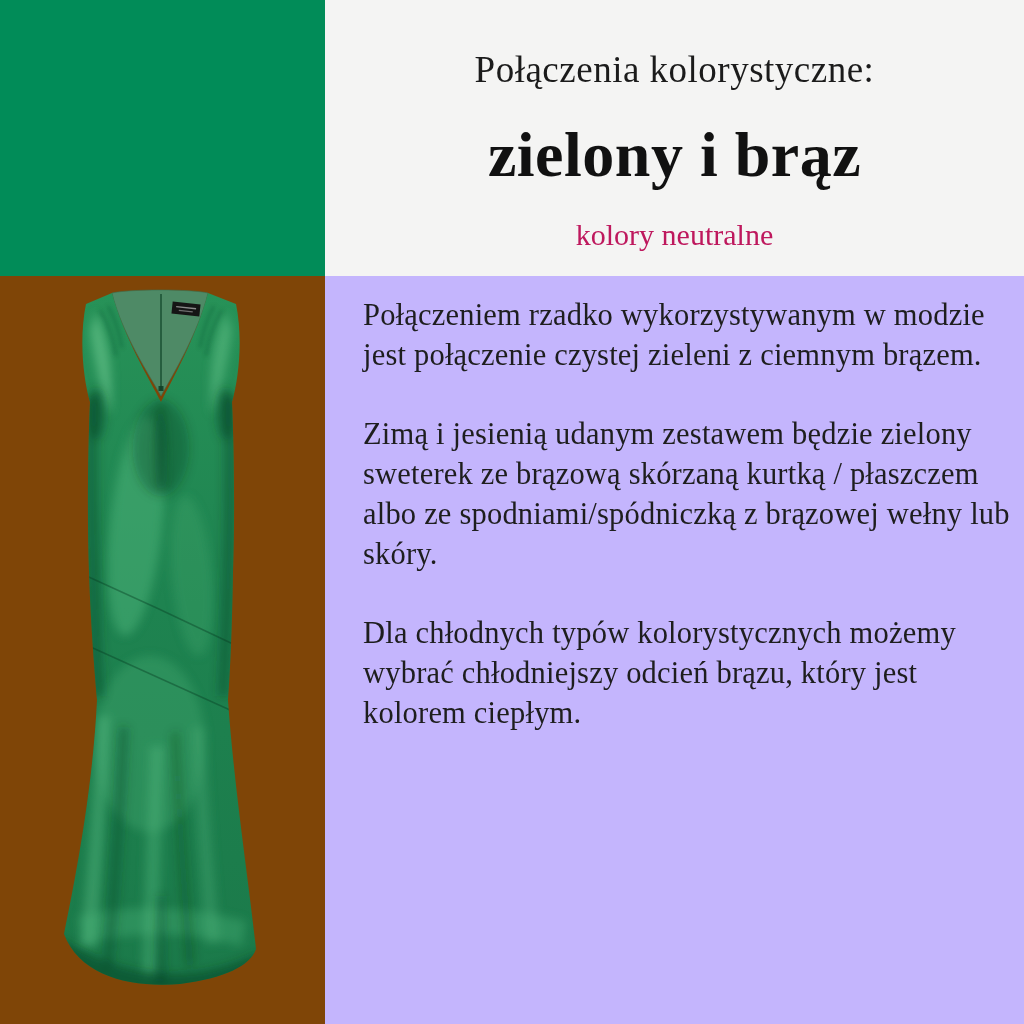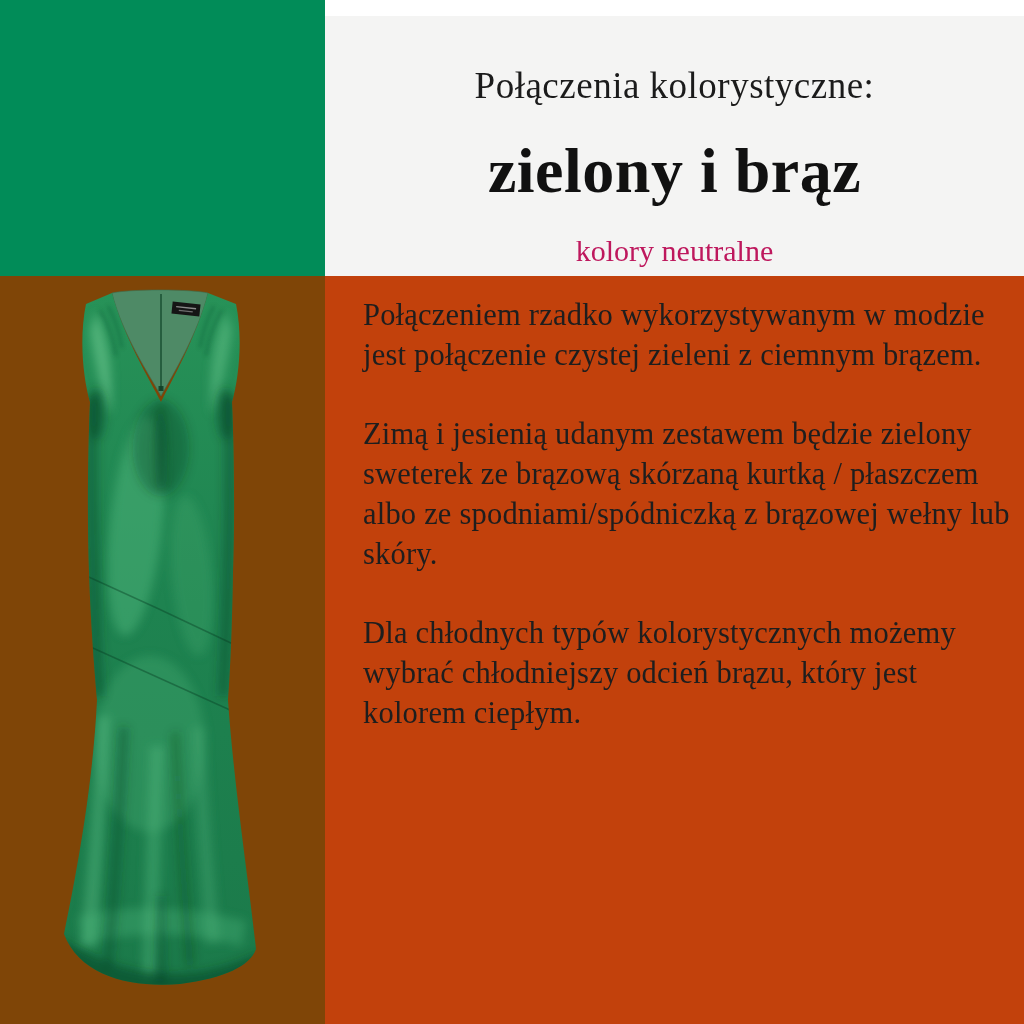--- a/index.html
+++ b/index.html
@@ -7,21 +7,21 @@
     position:relative;
     width:1024px;height:1024px;
     overflow:hidden;
     font-family:"Liberation Serif","DejaVu Serif",serif;
     background:#ffffff;
   }
   .block{position:absolute;}
   .green-swatch{left:0;top:0;width:325px;height:276px;}
   .brown-swatch{left:0;top:276px;width:325px;height:748px;}
   .header-panel{
-    left:325px;top:16px;width:699px;height:276px;
+    left:325px;top:0;width:699px;height:276px;
     display:flex;flex-direction:column;align-items:center;justify-content:flex-start;
     text-align:center;
   }
   .kicker{
     margin-top:50px;
     font-size:37px;
     letter-spacing:0.5px;
     color:#1b1b1b;
     line-height:1.1;
   }
@@ -63,21 +63,21 @@
   <div class="block green-swatch" style="background-color: rgb(1, 140, 88);"></div>
 
   <div class="block brown-swatch" style="background-color: rgb(127, 69, 7);"></div>
 
   <div class="block header-panel" style="background-color: rgb(244, 244, 243);">
     <div class="kicker">Połączenia kolorystyczne:</div>
     <div class="title">zielony i brąz</div>
     <div class="subtitle">kolory neutralne</div>
   </div>
 
-  <div class="block body-panel" style="background-color: #c2410c;">
+  <div class="block body-panel" style="background-color: #c4b5fd;">
     <p>Połączeniem rzadko wykorzystywanym w modzie jest połączenie czystej zieleni z ciemnym brązem.</p>
     <p>Zimą i jesienią udanym zestawem będzie zielony sweterek ze brązową skórzaną kurtką / płaszczem albo ze spodniami/spódniczką z brązowej wełny lub skóry.</p>
     <p>Dla chłodnych typów kolorystycznych możemy wybrać chłodniejszy odcień brązu, który jest kolorem ciepłym.</p>
   </div>
 
   <svg class="dress" viewBox="0 0 325 748" role="img" aria-label="zielona satynowa sukienka na brązowym tle">
     <defs>
       <linearGradient id="dressBase" x1="0" y1="0" x2="0" y2="1">
         <stop offset="0" stop-color="#279258"></stop>
         <stop offset="0.45" stop-color="#1e8350"></stop>

